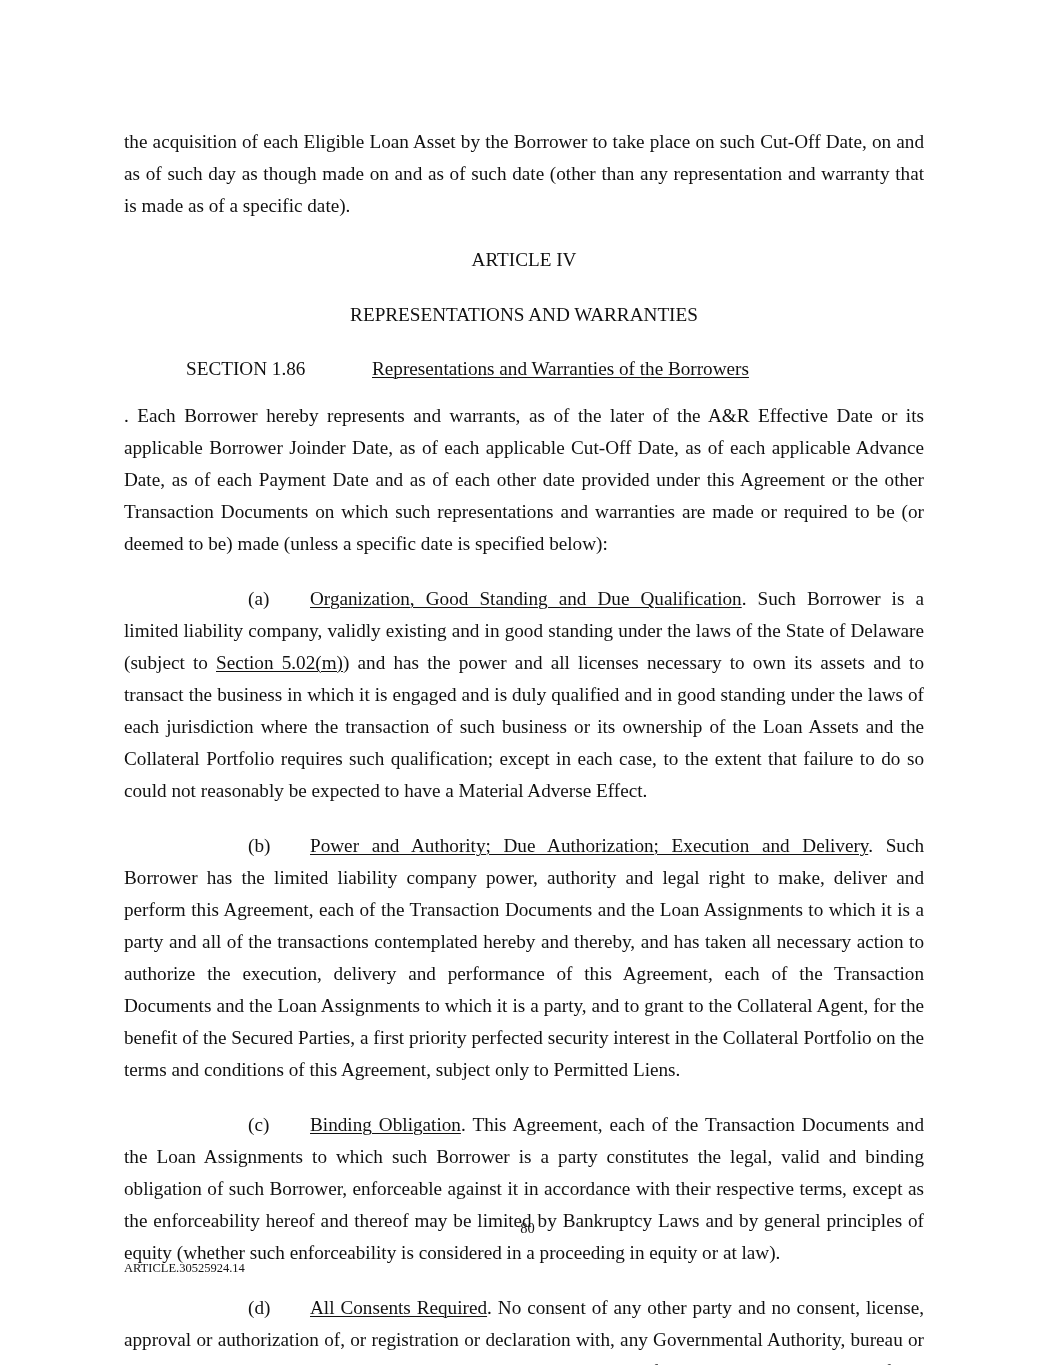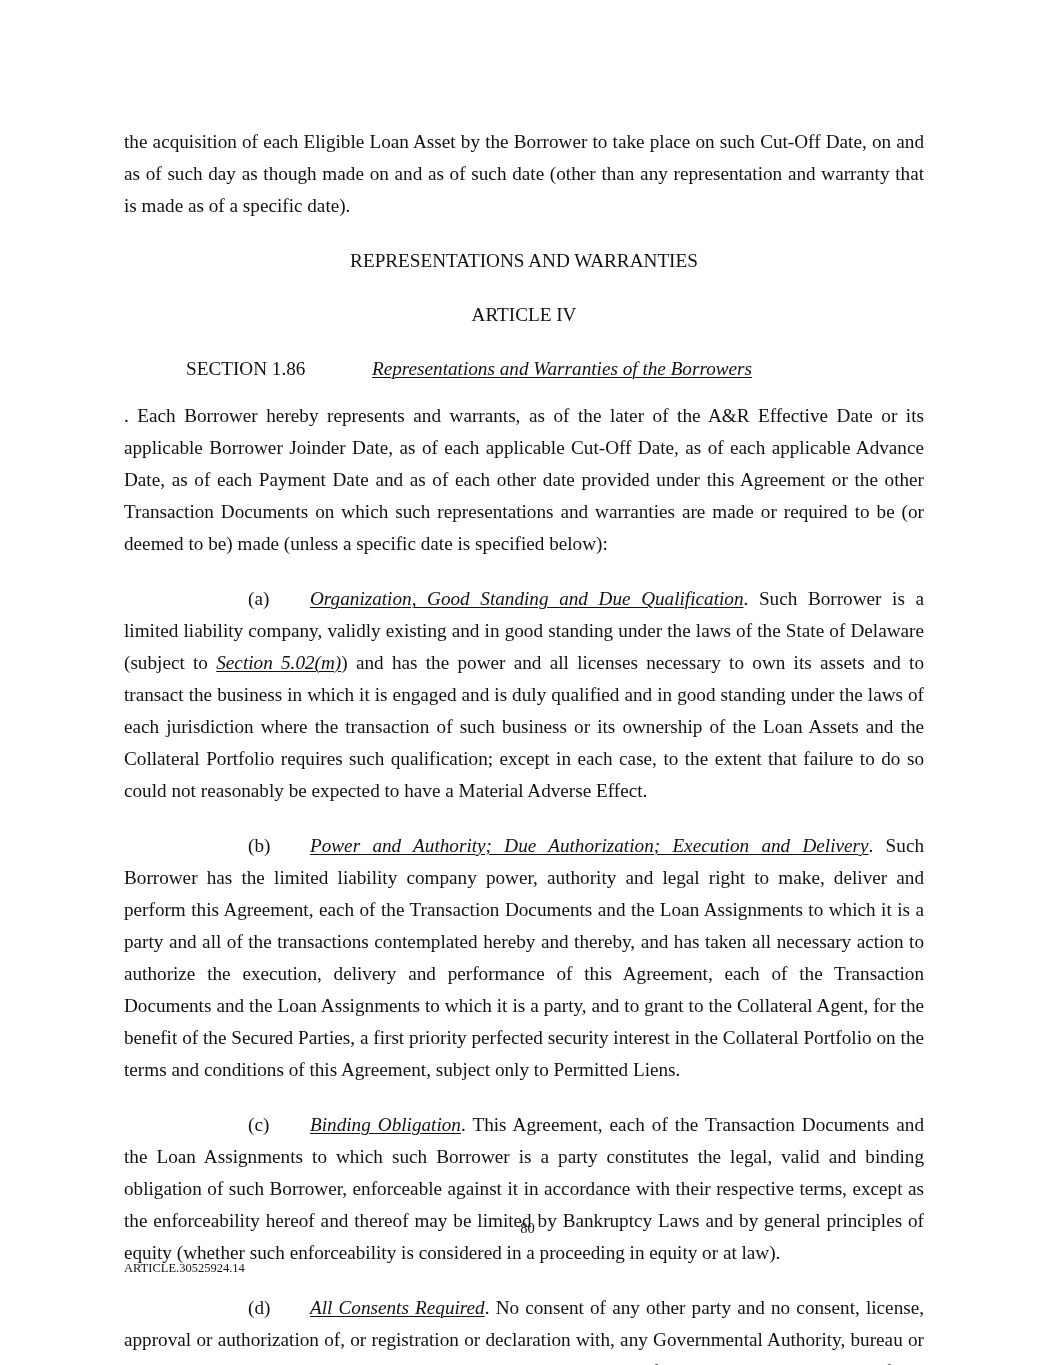--- a/index.html
+++ b/index.html
@@ -29,21 +29,20 @@
       text-align-last: left;
     }
     .center {
       text-align: center;
       margin: 0;
     }
     .u {
       text-decoration: underline;
       text-underline-offset: 2px;
       text-decoration-thickness: 1px;
-      font-style: italic;
     }
     .gap-article { margin-top: 22px; }
     .gap-title { margin-top: 23px; }
     .section-heading {
       margin-top: 22px;
       position: relative;
       height: 24px;
     }
     .section-num {
       position: absolute;
@@ -77,23 +76,23 @@
       font-size: 12.5px;
     }
   </style>
 </head>
 <body>
 
 <div class="page">
 
   <p class="para">the acquisition of each Eligible Loan Asset by the Borrower to take place on such Cut-Off Date, on and as of such day as though made on and as of such date (other than any representation and warranty that is made as of a specific date).</p>
 
+  <p class="center gap-article">ARTICLE IV</p>
+
   <p class="center gap-title">REPRESENTATIONS AND WARRANTIES</p>
-
-  <p class="center gap-article">ARTICLE IV</p>
 
   <div class="section-heading">
     <span class="section-num">SECTION 1.86</span>
     <span class="section-title u">Representations and Warranties of the Borrowers</span>
   </div>
 
   <p class="para intro">.  Each Borrower hereby represents and warrants, as of the later of the A&amp;R Effective Date or its applicable Borrower Joinder Date, as of each applicable Cut-Off Date, as of each applicable Advance Date, as of each Payment Date and as of each other date provided under this Agreement or the other Transaction Documents on which such representations and warranties are made or required to be (or deemed to be) made (unless a specific date is specified below):</p>
 
   <p class="para clause" style="text-align-last:left;"><span class="clause-label">(a)</span><span class="u">Organization, Good Standing and Due Qualification</span><span>.  Such Borrower is a limited liability company, validly existing and in good standing under the laws of the State of Delaware (subject to </span><span class="u">Section 5.02(m)</span><span>) and has the power and all licenses necessary to own its assets and to transact the business in which it is engaged and is duly qualified and in good standing under the laws of each jurisdiction where the transaction of such business or its ownership of the Loan Assets and the Collateral Portfolio requires such qualification; except in each case, to the extent that failure to do so could not reasonably be expected to have a Material Adverse Effect.</span></p>
 

